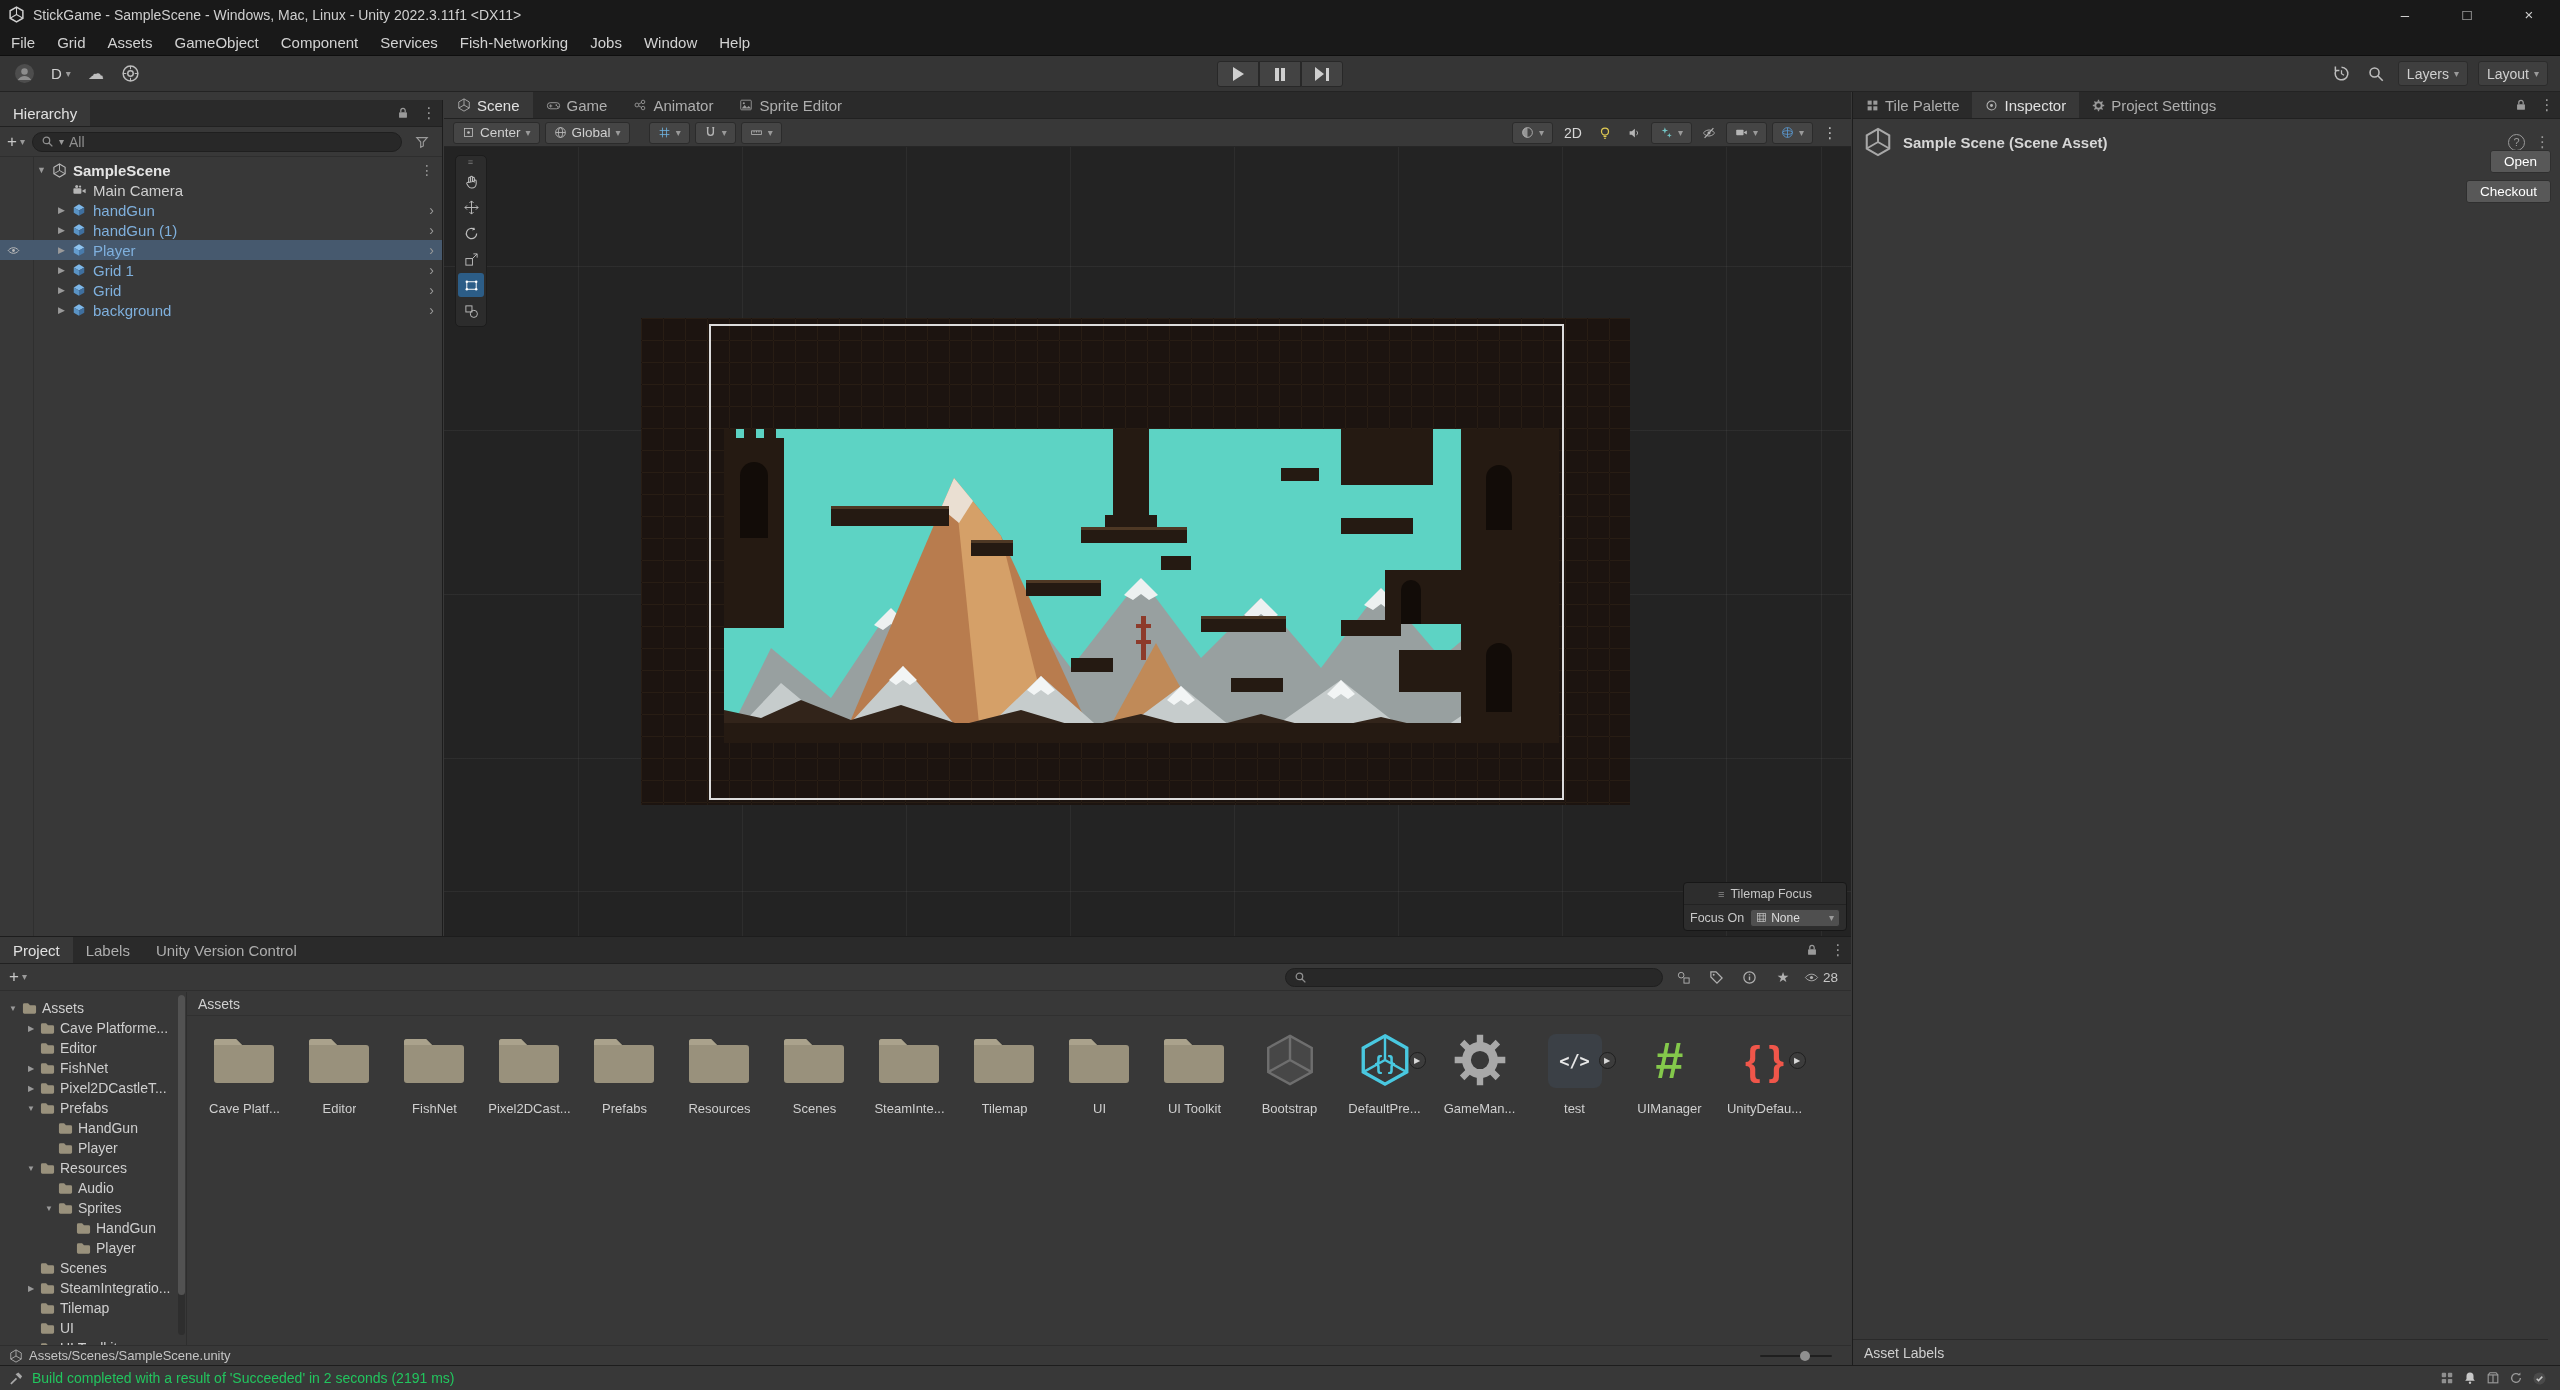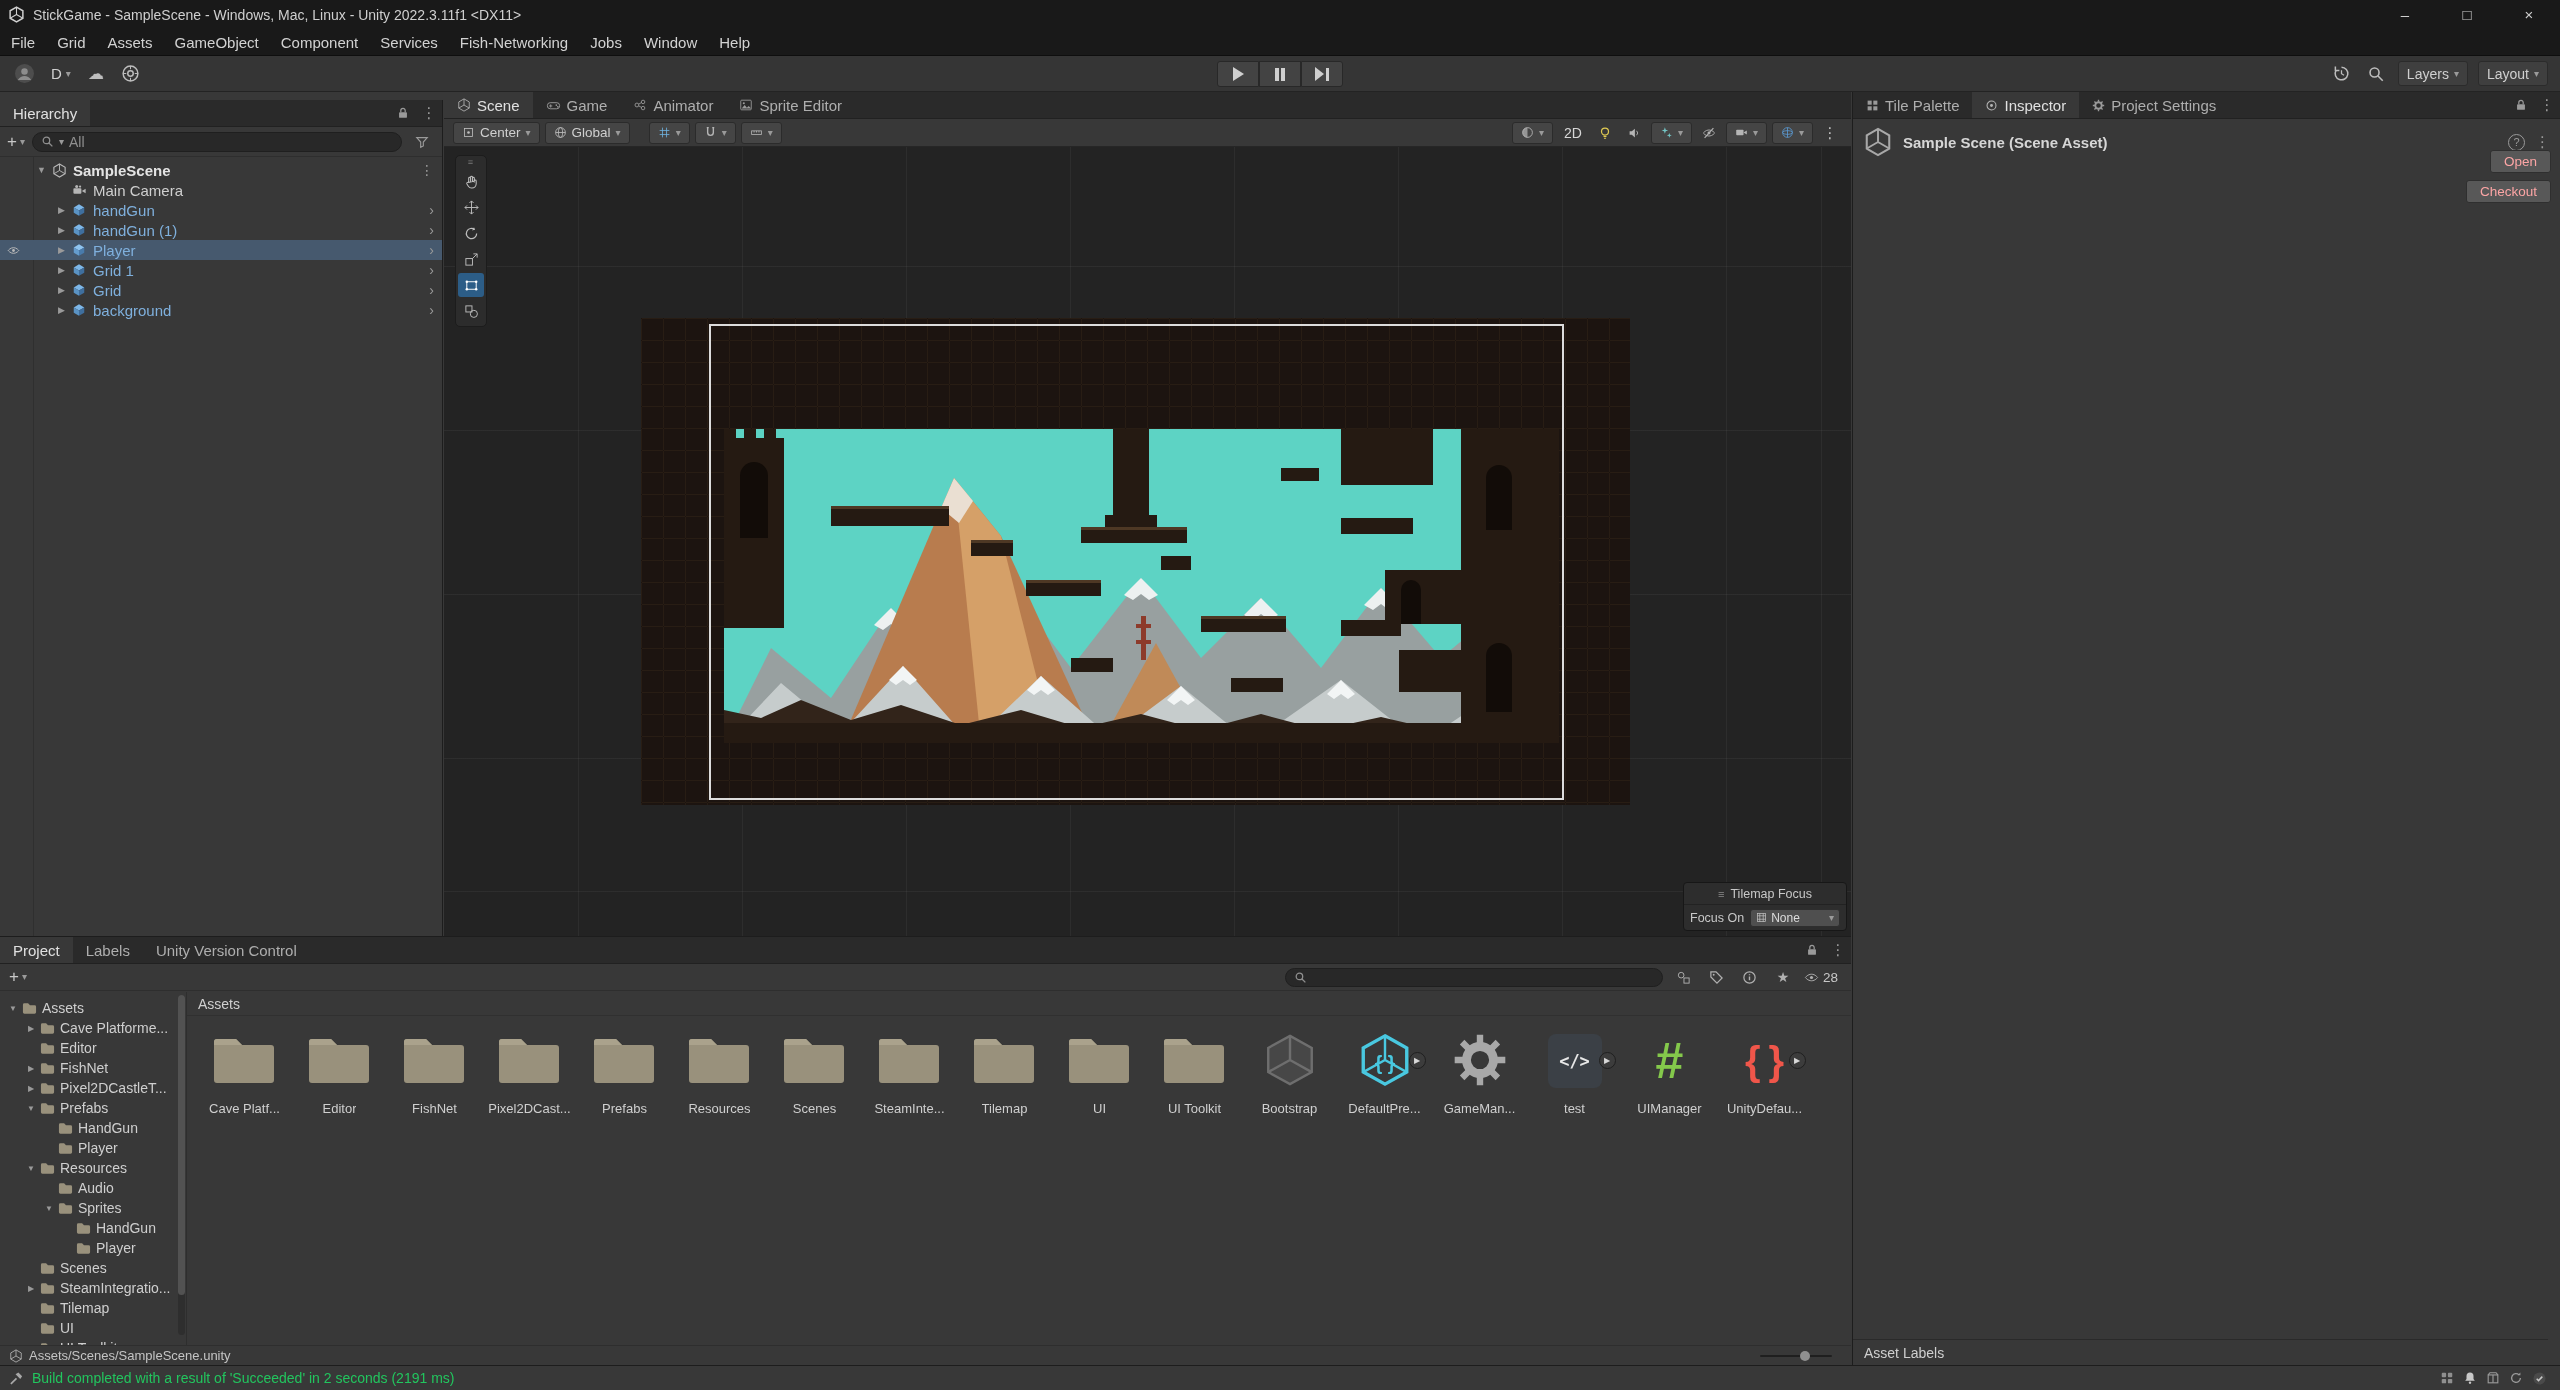--- a/index.html
+++ b/index.html
@@ -73,21 +73,21 @@
 .ovgrip{color:#8a8a8a;font-size:11px}
 .ovrow{height:25px;display:flex;align-items:center;padding:0 6px;gap:6px}
 .ovdrop{flex:1;height:18px;background:#4f4f4f;border:1px solid #2e2e2e;border-radius:3px;display:fl
 ex;display:flex;align-items:center;padding:0 5px;gap:4px;font-size:12px;color:#dcdcdc}
 
 
 #inspector{left:1852px;top:92px;width:708px;height:1273px;border-left:1px solid #1d1d1d}
 .insheader{display:flex;align-items:center;gap:10px;padding:8px 10px 0 10px}
 .institle{font-size:15px;font-weight:bold;color:#d6d6d6;flex:1;white-space:nowrap}
 .helpic{width:17px;height:17px;border-radius:50%;border:1px solid #9a9a9a;color:#9a9a9a;font-size:11px;display:flex;align-items:center;justify-content:center}
-.ubtn{background:#585858;border:1px solid #2f2f2f;border-radius:3px;color:#fca5a5;font-size:13.5px;display:flex;align-items:center;justify-content:center;padding:0 13px;height:23px}
+.ubtn{background:#585858;border:1px solid #2f2f2f;border-radius:3px;color:#ffffff;font-size:13.5px;display:flex;align-items:center;justify-content:center;padding:0 13px;height:23px}
 .openbtn{position:absolute;right:9px;top:58px}
 .checkoutbtn{position:absolute;right:9px;top:88px}
 .inslabels{position:absolute;left:0;right:12px;bottom:0;height:26px;border-top:1px solid #2a2a2a;display:flex;align-items:center;padding:0 11px;font-size:14px;color:#cfcfcf;background:#383838}
 
 
 #project{left:0;top:936px;width:1851px;height:429px;border-top:1px solid #1d1d1d}
 .projtoolbar{height:27px;display:flex;align-items:center;padding:0 9px;gap:9px;border-bottom:1px solid #2e2e2e}
 .projsearch{width:378px;margin-left:auto;height:19px;background:#282828;border:1px solid #1f1f1f;border-radius:10px;display:flex;align-items:center;padding:0 8px;gap:6px;color:#8f8f8f}
 .pico{width:24px;display:flex;align-items:center;justify-content:center;color:#b0b0b0;font-size:14px}
 .hiddencount{display:flex;align-items:center;gap:4px;color:#c8c8c8;font-size:13.5px;margin-right:4px}

